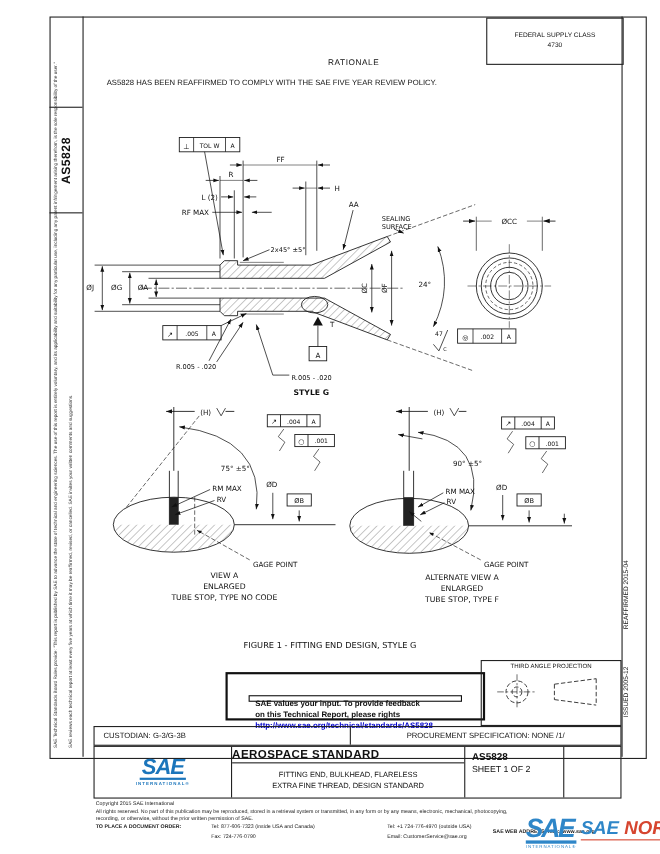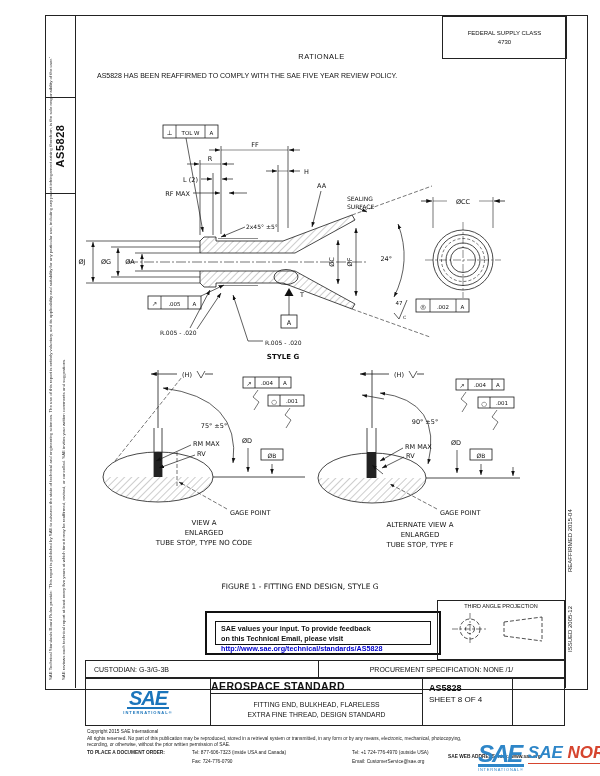--- a/index.html
+++ b/index.html
@@ -10,21 +10,21 @@
   .vline{width:0;border-left:1px solid #222;}
   
   .sb-docbox{left:45px;top:97px;width:30px;height:95px;border-top:1.5px solid #222;border-bottom:1.5px solid #222;display:flex;align-items:center;justify-content:center;}
   .sb-doc{transform:rotate(-90deg);font-weight:bold;font-size:11px;letter-spacing:.5px;white-space:nowrap;}
   .sb-disc{font-size:4.3px;color:#333;white-space:nowrap;transform:rotate(-90deg);transform-origin:0 0;width:560px;}
   
   .fsc{left:442px;top:16px;width:123px;height:41px;border:1px solid #222;display:flex;flex-direction:column;align-items:center;justify-content:center;font-size:6px;line-height:1.5;text-align:center;}
   .rat-title{left:75px;top:52px;width:493px;text-align:center;font-size:7.5px;letter-spacing:.5px;}
   .rat-text{left:97px;top:72px;font-size:7px;}
   
-  .fb-outer{left:205px;top:611px;width:236px;height:44px;border:2px solid #111;box-sizing:border-box;padding:8px;}
+  .fb-outer{left:205px;top:611px;width:236px;height:44px;border:2px solid #111;box-sizing:border-box;padding:19px;}
   .fb-inner{border:1px solid #111;height:100%;box-sizing:border-box;padding:2px 5px;font-size:7.2px;font-weight:bold;line-height:1.4;}
   .fb-link{color:#0000cc;}
   
   .proj{left:437px;top:600px;width:128px;height:60px;border:1px solid #222;box-sizing:border-box;}
   .proj-label{text-align:center;font-size:5.5px;padding-top:2px;}
   
   .cust-row{left:85px;top:660px;width:480px;height:18px;border:1px solid #222;box-sizing:border-box;display:flex;}
   .cust-cell{width:233px;border-right:1px solid #222;display:flex;align-items:center;padding-left:8px;font-size:7px;box-sizing:border-box;}
   .proc-cell{flex:1;display:flex;align-items:center;justify-content:center;font-size:7px;}
   
@@ -316,21 +316,21 @@
     <text x="420" y="537" text-anchor="middle" font-size="7">ENLARGED</text>
     <text x="420" y="547" text-anchor="middle" font-size="7">TUBE STOP, TYPE F</text>
   </g>
 
   <text x="300" y="589" text-anchor="middle" font-size="7.5">FIGURE 1 - FITTING END DESIGN, STYLE G</text>
 </svg>
 
 <div class="abs fb-outer">
   <div class="fb-inner">
     <div>SAE values your input. To provide feedback</div>
-    <div>on this Technical Email, please visit</div>
+    <div>on this Technical Report, please rights</div>
     <div class="fb-link">http://www.sae.org/technical/standards/AS5828</div>
   </div>
 </div>
 
 <div class="abs proj">
   <div class="proj-label">THIRD ANGLE PROJECTION</div>
   <svg width="126" height="42" viewBox="0 0 126 42">
     <g stroke="#222" stroke-width="0.8" fill="none">
       <circle cx="32" cy="20" r="10" stroke-dasharray="4 2"></circle>
       <circle cx="32" cy="20" r="4.5" stroke-dasharray="4 2"></circle>
@@ -354,21 +354,21 @@
   </div>
   <div class="tb-center">
     <div class="tb-head">AEROSPACE STANDARD</div>
     <div class="tb-sub">
       <div>FITTING END, BULKHEAD, FLARELESS</div>
       <div>EXTRA FINE THREAD, DESIGN STANDARD</div>
     </div>
   </div>
   <div class="tb-num">
     <div class="n1">AS5828</div>
-    <div class="n2">SHEET 8 OF 4</div>
+    <div class="n2">SHEET 1 OF 2</div>
   </div>
   <div class="tb-empty"></div>
 </div>
 
 <div class="abs foot" style="left:87px;top:729px;">Copyright 2015 SAE International</div>
 <div class="abs foot" style="left:87px;top:735.5px;">All rights reserved. No part of this publication may be reproduced, stored in a retrieval system or transmitted, in any form or by any means, electronic, mechanical, photocopying,</div>
 <div class="abs foot" style="left:87px;top:742px;">recording, or otherwise, without the prior written permission of SAE.</div>
 <div class="abs foot foot-b" style="left:87px;top:750px;">TO PLACE A DOCUMENT ORDER:</div>
 <div class="abs foot" style="left:192px;top:750px;">Tel: 877-606-7323 (inside USA and Canada)</div>
 <div class="abs foot" style="left:352px;top:750px;">Tel: +1 724-776-4970 (outside USA)</div>

